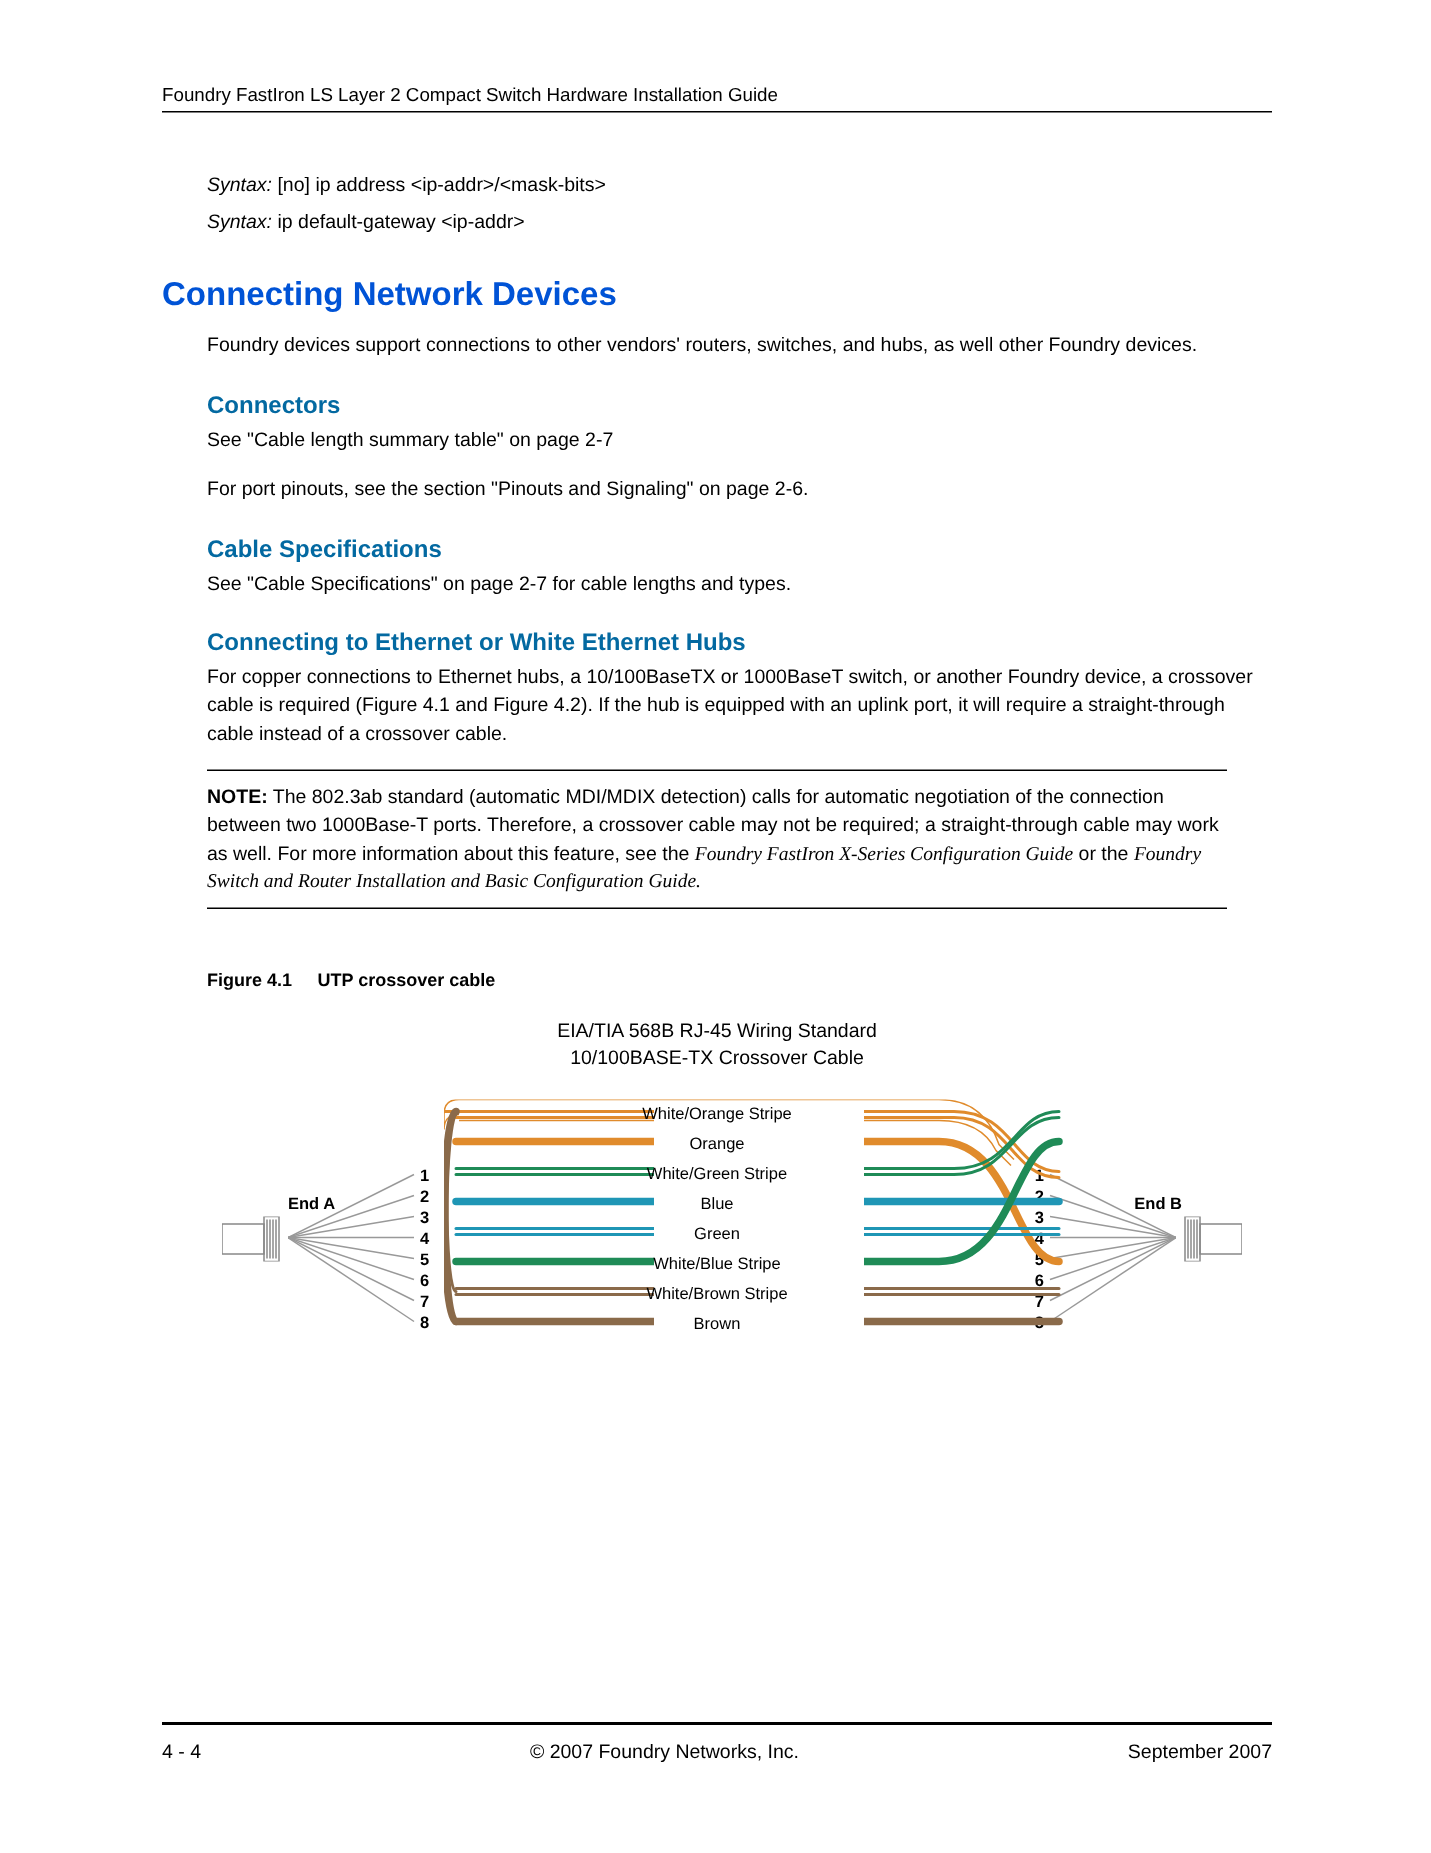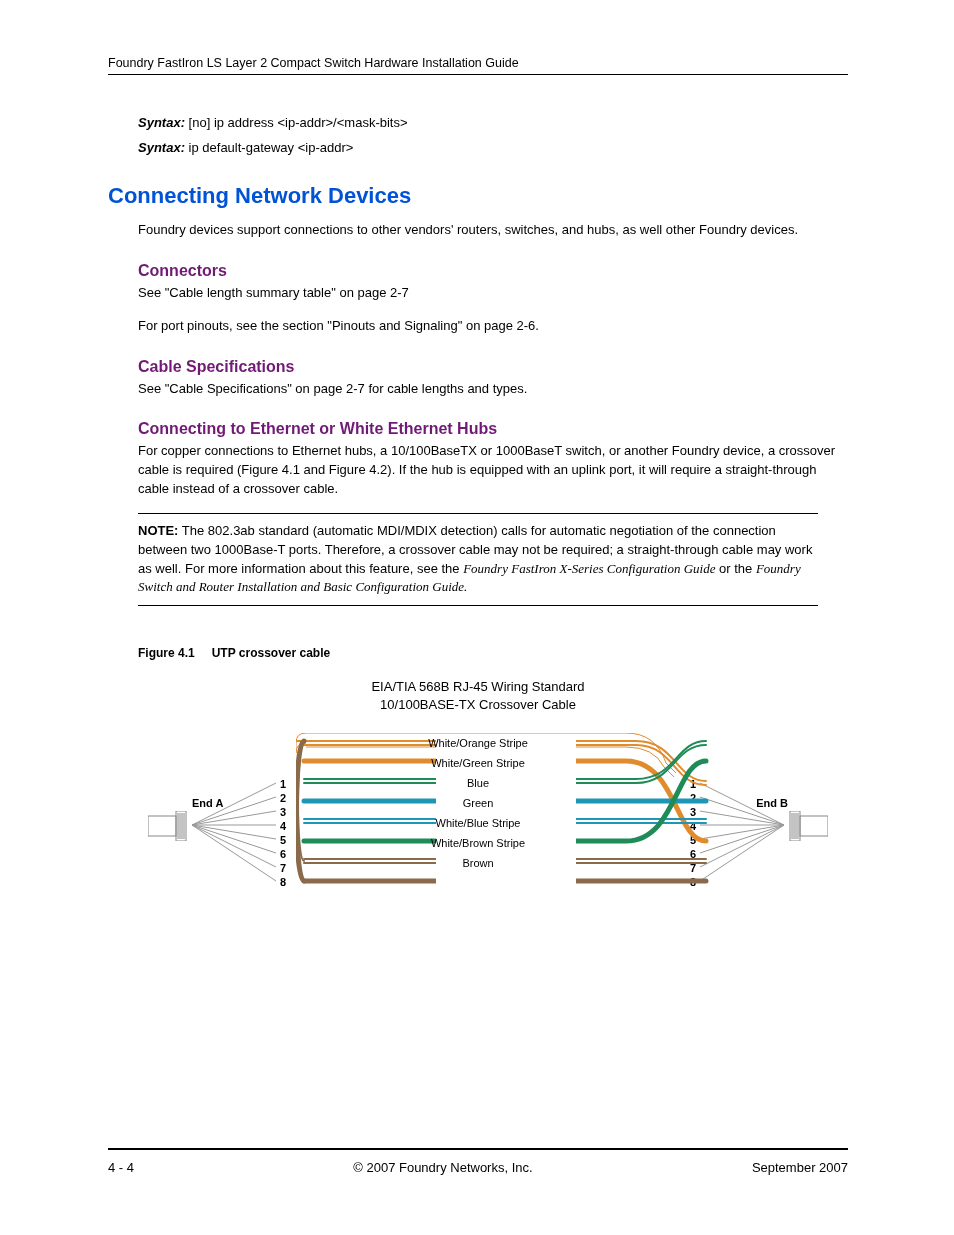--- a/index.html
+++ b/index.html
@@ -14,35 +14,35 @@
   }
   .page {
     padding: 56px 106px 0 108px;
   }
   .running-head {
     font-size: 12.5px;
     padding-bottom: 4px;
   }
   .hr-top { border: 0; border-top: 1px solid #000; margin: 0 0 40px 0; }
   .syntax-line { font-size: 13px; margin: 0 0 10px 30px; }
-  .syntax-label { font-weight: bold; font-style: italic; margin-top: 32px; }
+  .syntax-label { font-weight: normal; font-style: italic; margin-top: 32px; }
   h2.main {
     color: #0053d6;
     font-family: Arial, Helvetica, sans-serif;
     font-weight: bold;
     font-size: 22px;
     margin: 28px 0 12px 0;
   }
   p.body {
     font-size: 13px;
     line-height: 1.45;
     margin: 0 0 14px 30px;
   }
   h3.sub {
-    color: #701a75;
+    color: #0369a1;
     font-family: Arial, Helvetica, sans-serif;
     font-weight: bold;
     font-size: 16px;
     margin: 22px 0 4px 30px;
   }
   .note-wrap { margin: 10px 30px 0 30px; }
   .note-hr { border: 0; border-top: 1px solid #000; margin: 0; }
   .note-body {
     font-size: 13px;
     line-height: 1.45;
@@ -236,20 +236,21 @@
           <rect x="140" y="62" width="140" height="14" fill="#fff"></rect>
           <rect x="140" y="82" width="140" height="14" fill="#fff"></rect>
           <rect x="140" y="102" width="140" height="14" fill="#fff"></rect>
           <rect x="140" y="122" width="140" height="14" fill="#fff"></rect>
           <rect x="140" y="142" width="140" height="14" fill="#fff"></rect>
         </g>
       </svg>
 
       <div class="wire-labels" style="top:0;">
         <div>White/Orange Stripe</div>
+        <div>Orange</div>
         <div>White/Green Stripe</div>
         <div>Blue</div>
         <div>Green</div>
         <div>White/Blue Stripe</div>
         <div>White/Brown Stripe</div>
         <div>Brown</div>
       </div>
     </div>
   </div>
 </div>

